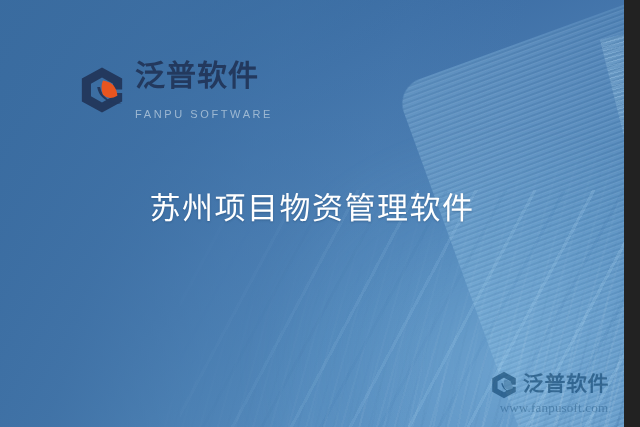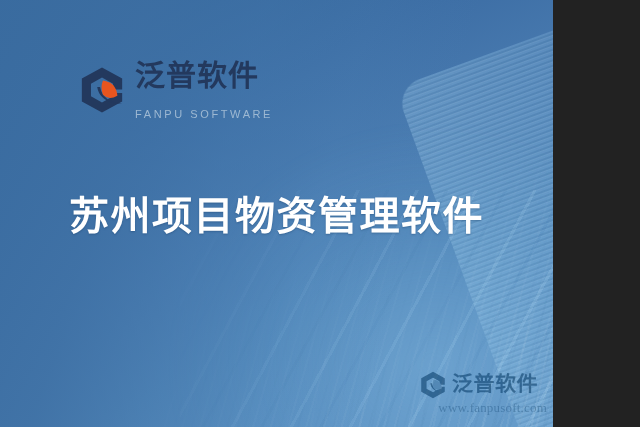--- a/index.html
+++ b/index.html
@@ -3,21 +3,21 @@
 <meta charset="utf-8">
 <title>Fanpu Software Banner</title>
 <style>
   html, body {
     margin: 0;
     padding: 0;
     background: #222;
   }
   #banner {
     position: relative;
-    width: 553px;
+    width: 624px;
     height: 427px;
     overflow: hidden;
     font-family: "Liberation Sans", "DejaVu Sans", sans-serif;
     
     background:
       linear-gradient(155deg,
         #2d5b8c 0%,
         #33649a 14%,
         #3d6ea5 30%,
         #4a7cb1 50%,
@@ -223,22 +223,22 @@
   .title-block {
     position: absolute;
     left: 0;
     right: 0;
     top: 186px;
     text-align: center;
     pointer-events: none;
   }
   .title-line {
     font-family: "DejaVu Serif", "Liberation Serif", serif;
-    font-size: 40px;
-    font-weight: 700;
+    font-size: 31px;
+    font-weight: 400;
     color: #ffffff;
     letter-spacing: 1.5px;
     line-height: 1.48;
     text-shadow: 0 1px 2px rgba(20,55,95,0.35);
     white-space: nowrap;
   }
 
   
   .watermark {
     position: absolute;
@@ -266,21 +266,21 @@
     letter-spacing: 0.5px;
     line-height: 1;
   }
   .wm-url {
     margin-top: 2px;
     font-family: "Liberation Serif", "DejaVu Serif", serif;
     font-size: 13px;
     font-weight: 400;
     color: #b8352a;
     letter-spacing: 0.2px;
-    text-align: right;
+    text-align: center;
     line-height: 1.1;
   }
 </style>
 </head>
 <body>
 
 <div id="banner">
 
   <div class="photo-layer">
     <div class="tower-far"></div>

